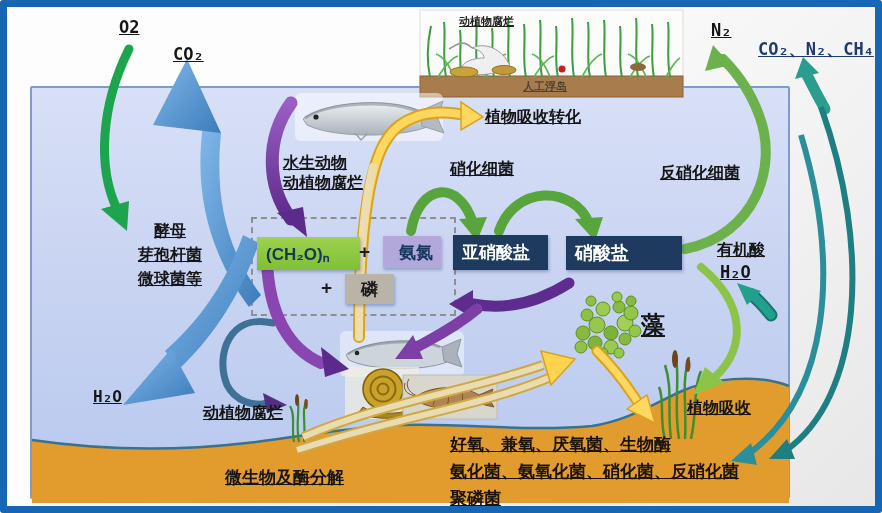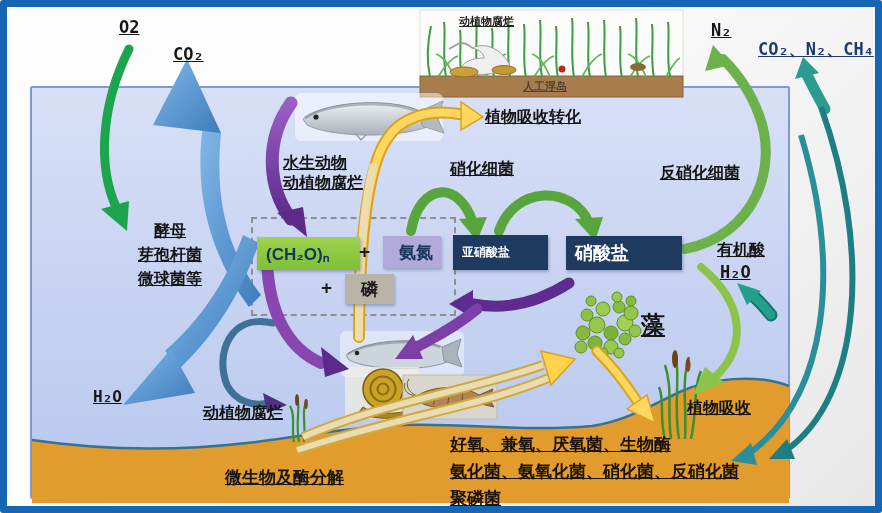--- a/index.html
+++ b/index.html
@@ -273,21 +273,21 @@
     <span>(CH₂O)ₙ</span>
   </div>
   <div class="plus" style="left:352px;top:234px;">+</div>
   <div class="nbox" style="left:376px;top:229px;width:58px;height:32px;background:#b2a9da;color:#17365d;justify-content:center;padding-left:8px;">
     <span>氨氮</span>
   </div>
   <div class="plus" style="left:314px;top:270px;">+</div>
   <div class="nbox" style="left:338px;top:267px;width:49px;height:30px;background:#b9b3a8;color:#1b1b1b;justify-content:center;padding-left:0;">
     <span>磷</span>
   </div>
-  <div class="nbox" style="left:446px;top:228px;width:95px;height:35px;background:#1e3a5f;color:#fff;font-size:12px;">
+  <div class="nbox" style="left:446px;top:228px;width:95px;height:35px;background:#1e3a5f;color:#fff;font-size:17px;">
     <span>亚硝酸盐</span>
   </div>
   <div class="nbox" style="left:559px;top:229px;width:116px;height:34px;background:#1e3a5f;color:#fff;font-size:18px;">
     <span>硝酸盐</span>
   </div>
 
   <div class="lbl chem" style="left:112px;top:10px;">O2</div>
   <div class="lbl chem" style="left:166px;top:37px;">CO₂</div>
   <div class="lbl chem" style="left:704px;top:13px;">N₂</div>
   <div class="lbl chem" style="left:751px;top:32px;color:#1f3a6e;">CO₂、N₂、CH₄</div>

